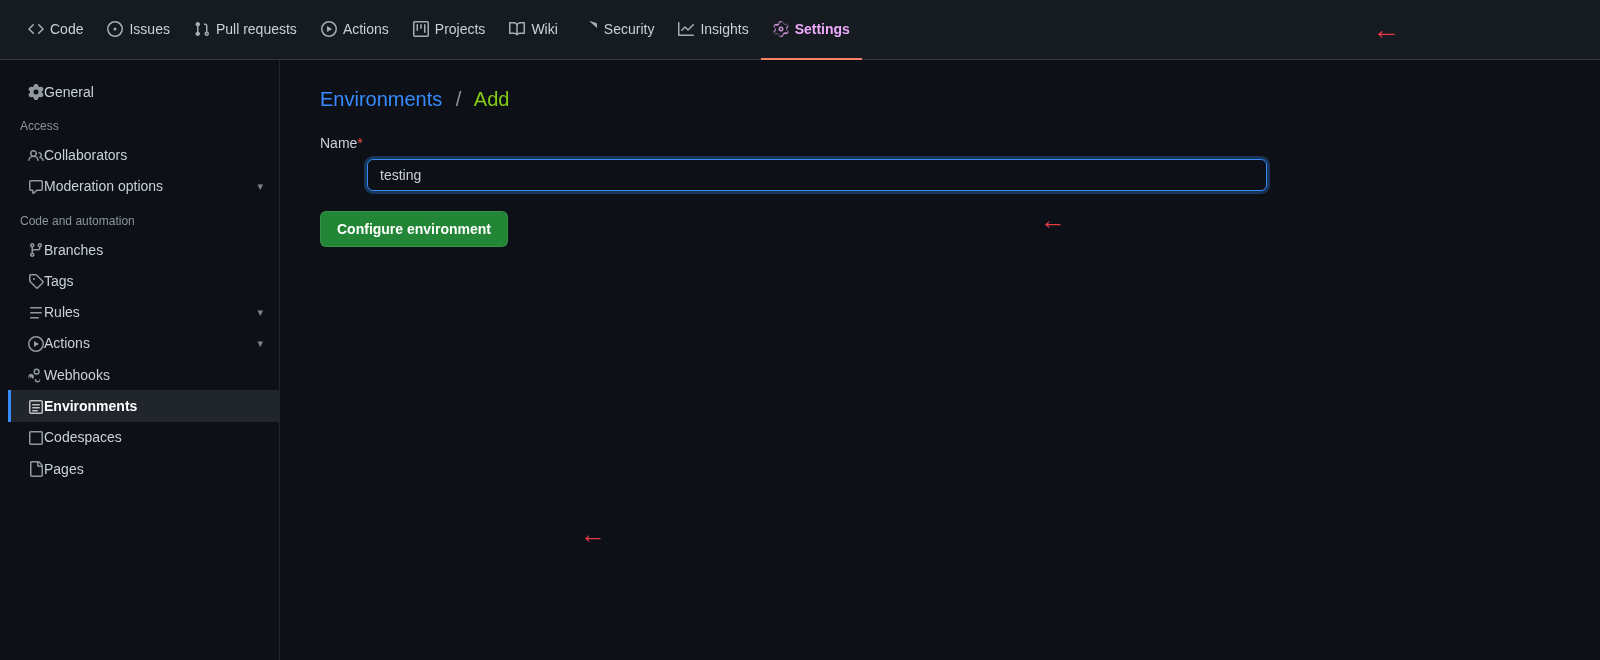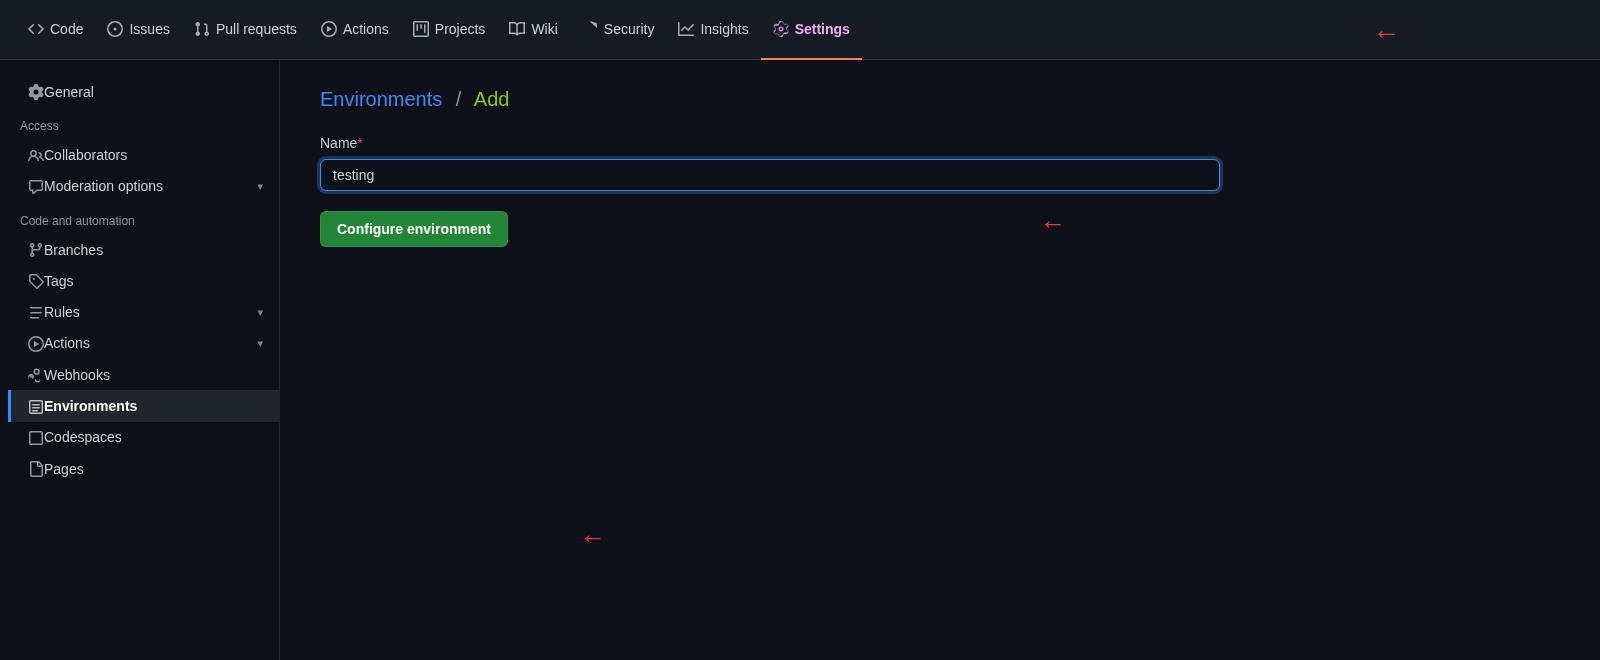--- a/index.html
+++ b/index.html
@@ -143,20 +143,21 @@
       width: 100%;
       max-width: 900px;
       padding: 7px 12px;
       background: #0d1117;
       border: 1px solid #388bfd;
       border-radius: 6px;
       color: #c9d1d9;
       font-size: 14px;
       outline: none;
       box-shadow: 0 0 0 3px rgba(56,139,253,0.3);
+      margin-left: 47px;
     }
 
     .form-group {
       margin-bottom: 20px;
     }
 
     .btn-configure {
       background: #238636;
       color: #fff;
       border: 1px solid rgba(240,246,252,0.1);

